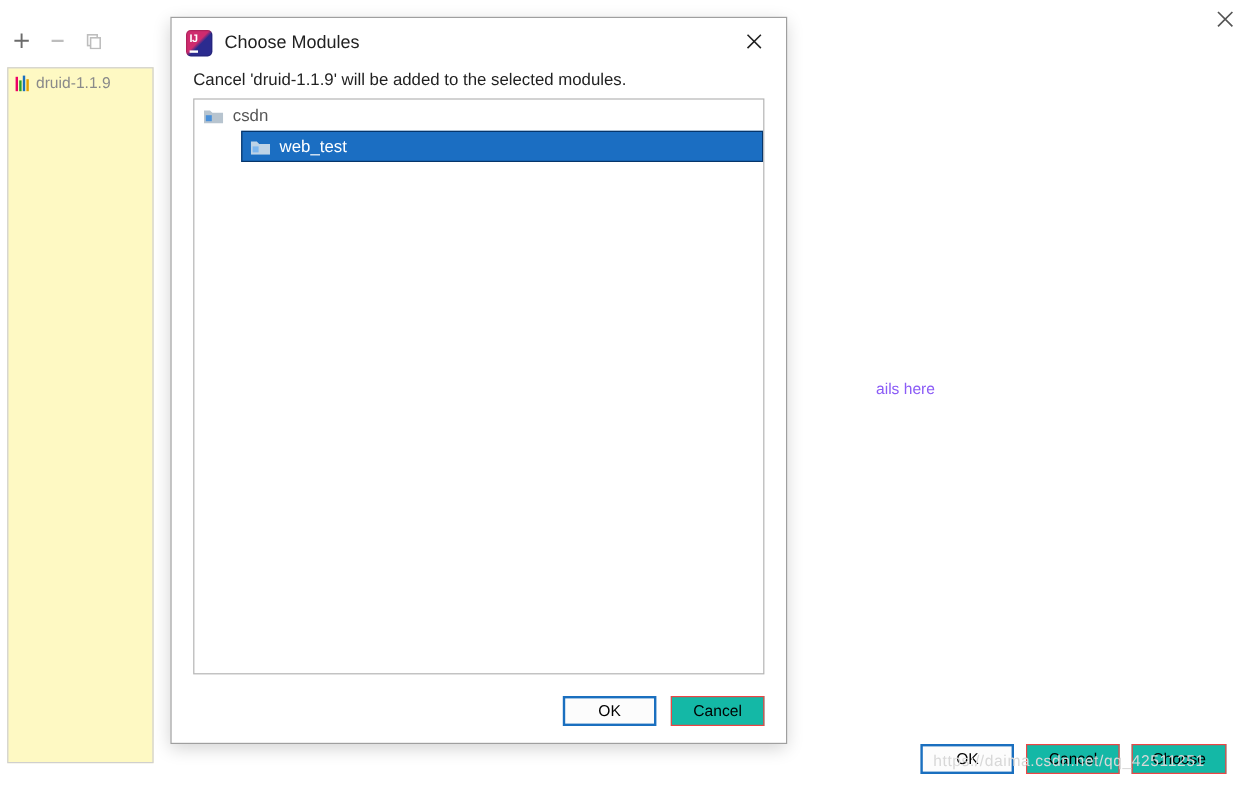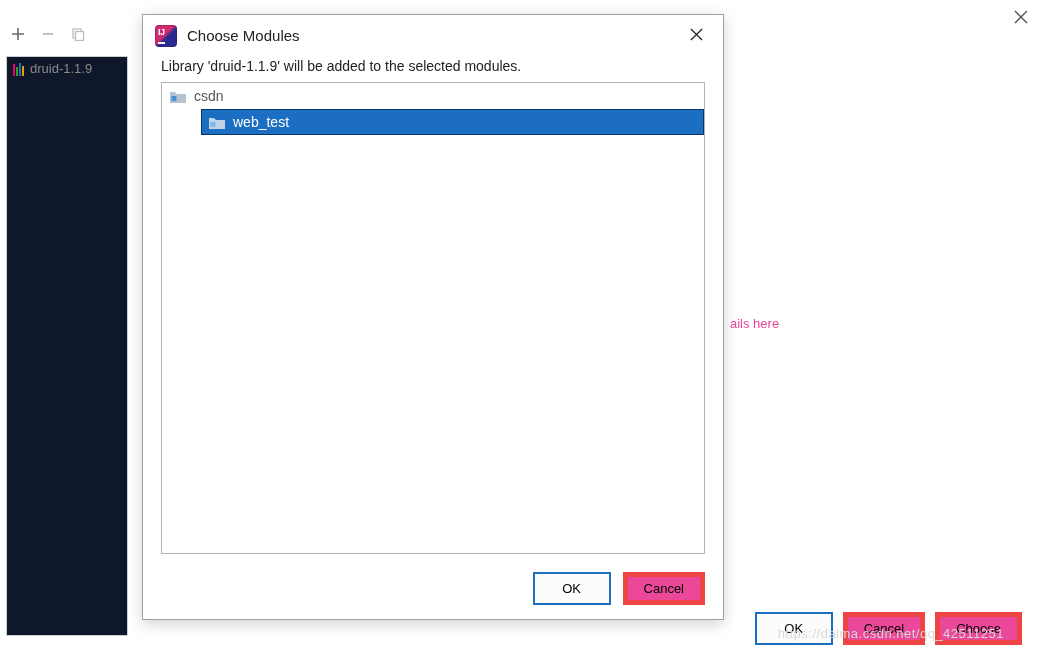--- a/index.html
+++ b/index.html
@@ -38,21 +38,21 @@
     }
     .tb-icon { width: 16px; height: 16px; display: flex; align-items: center; justify-content: center; color: #777; cursor: pointer; }
     .tb-icon.disabled { color: #bbb; cursor: default; }
     .parent-sidebar {
       position: absolute;
       top: 56px;
       left: 6px;
       width: 122px;
       height: 580px;
       border: 1px solid #cfcfcf;
-      background: #0f172a;
+      background: #fef9c3;
     }
     .lib-item {
       display: flex;
       align-items: center;
       gap: 6px;
       padding: 4px 6px;
       color: #8a8a8a;
       font-size: 13px;
     }
     .lib-bars {
@@ -64,35 +64,35 @@
     .lib-bars span { width: 2px; display: block; }
     .lib-bars .b1 { height: 12px; background: #e06; }
     .lib-bars .b2 { height: 9px; background: #2aa02a; }
     .lib-bars .b3 { height: 13px; background: #1a6fbf; }
     .lib-bars .b4 { height: 10px; background: #e5a000; }
 
     .parent-details {
       position: absolute;
       top: 316px;
       left: 730px;
-      color: #ec4899;
+      color: #8b5cf6;
     }
 
     .parent-buttons {
       position: absolute;
       bottom: 20px;
       right: 22px;
       display: flex;
       gap: 10px;
     }
     .btn {
       min-width: 78px;
       padding: 4px 16px;
-      background: #ec4899;
-      border: 5px solid #ef4444;
+      background: #14b8a6;
+      border: 1px solid #ef4444;
       font-size: 13px;
       cursor: pointer;
       text-align: center;
     }
     .btn.primary { border: 2px solid #1a6fbf; background: #fcfcfc; padding: 3px 22px; }
 
     .watermark {
       position: absolute;
       bottom: 24px;
       right: 40px;
@@ -101,21 +101,21 @@
       letter-spacing: 0.5px;
       pointer-events: none;
       z-index: 20;
     }
 
     
     .dialog {
       position: absolute;
       top: 14px;
       left: 142px;
-      width: 582px;
+      width: 514px;
       height: 606px;
       background: #fff;
       border: 1px solid #9f9f9f;
       box-shadow: 0 4px 14px rgba(0,0,0,0.18);
       display: flex;
       flex-direction: column;
       z-index: 10;
     }
     .dialog-titlebar {
       display: flex;
@@ -249,21 +249,21 @@
     <span class="ij-logo"></span>
     <span class="dialog-title">Choose Modules</span>
     <span class="dialog-close">
       <svg width="13" height="13" viewBox="0 0 14 14">
           <path d="M1 1 L13 13 M13 1 L1 13" stroke="#222" stroke-width="1.4" fill="none"></path>
         </svg>
     </span>
   </div>
 
   <div class="dialog-body">
-    <div class="dialog-message">Library 'druid-1.1.9' will be added to the selected modules.</div>
+    <div class="dialog-message">Cancel 'druid-1.1.9' will be added to the selected modules.</div>
 
     <div class="module-listbox">
       <div class="module-row">
         <svg class="folder-icon" viewBox="0 0 16 13">
             <path d="M0 2 h5 l2 2 h9 v9 h-16 z" fill="#b7c4cf"></path>
             <rect x="1.5" y="6" width="5" height="5" fill="#4a90d9"></rect>
           </svg>
         <span>csdn</span>
       </div>
       <div class="module-row selected">

